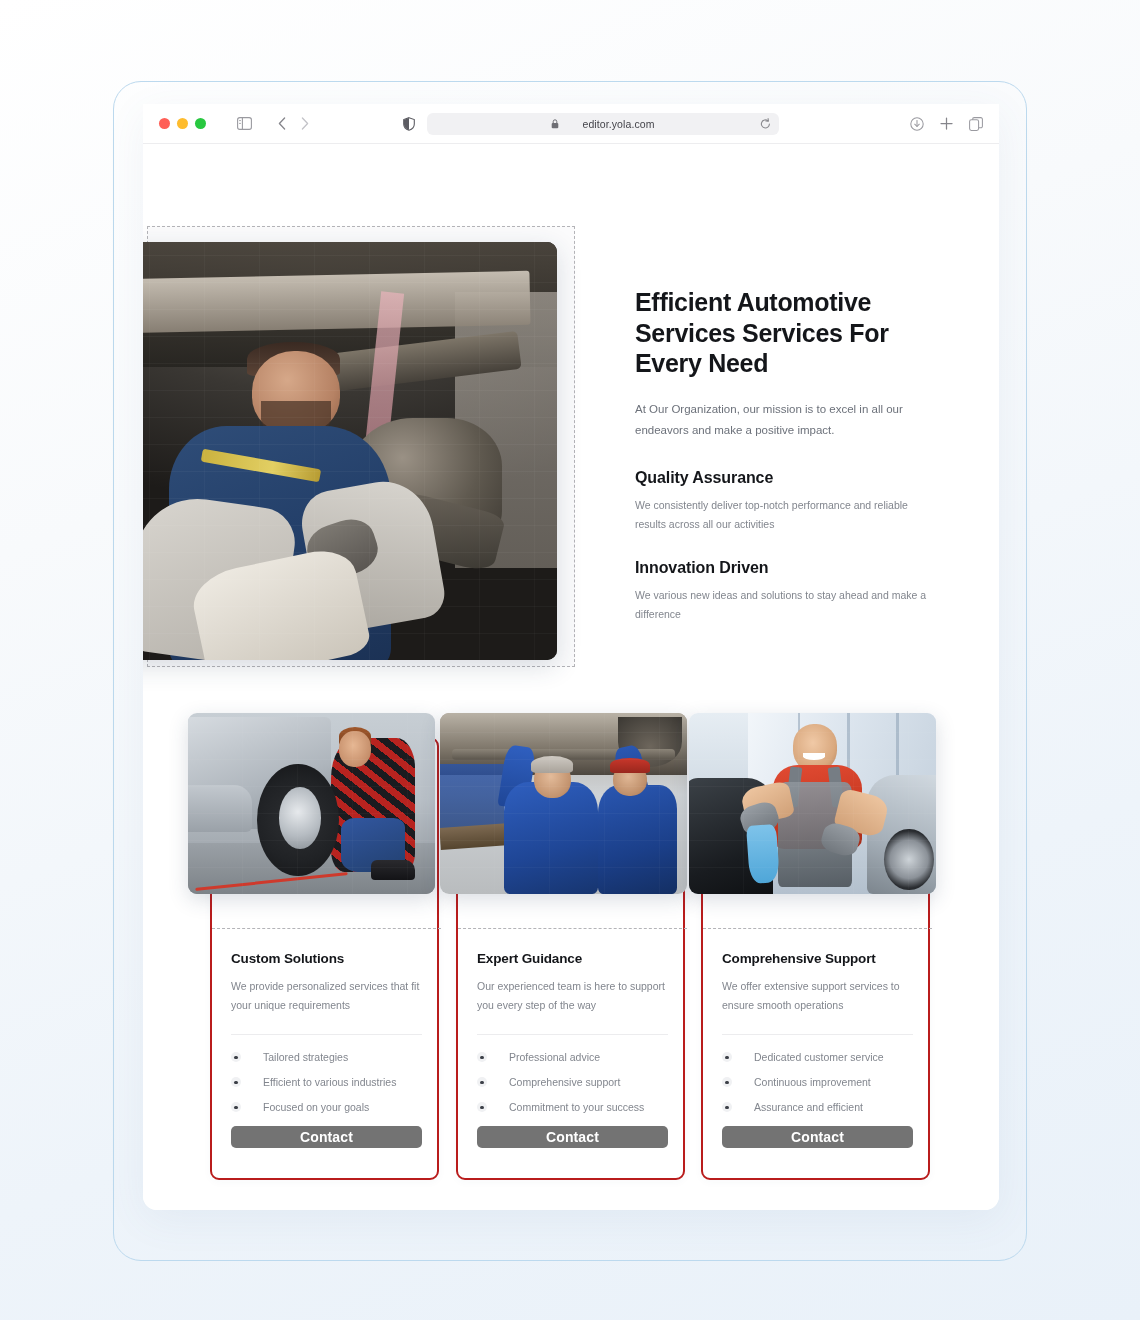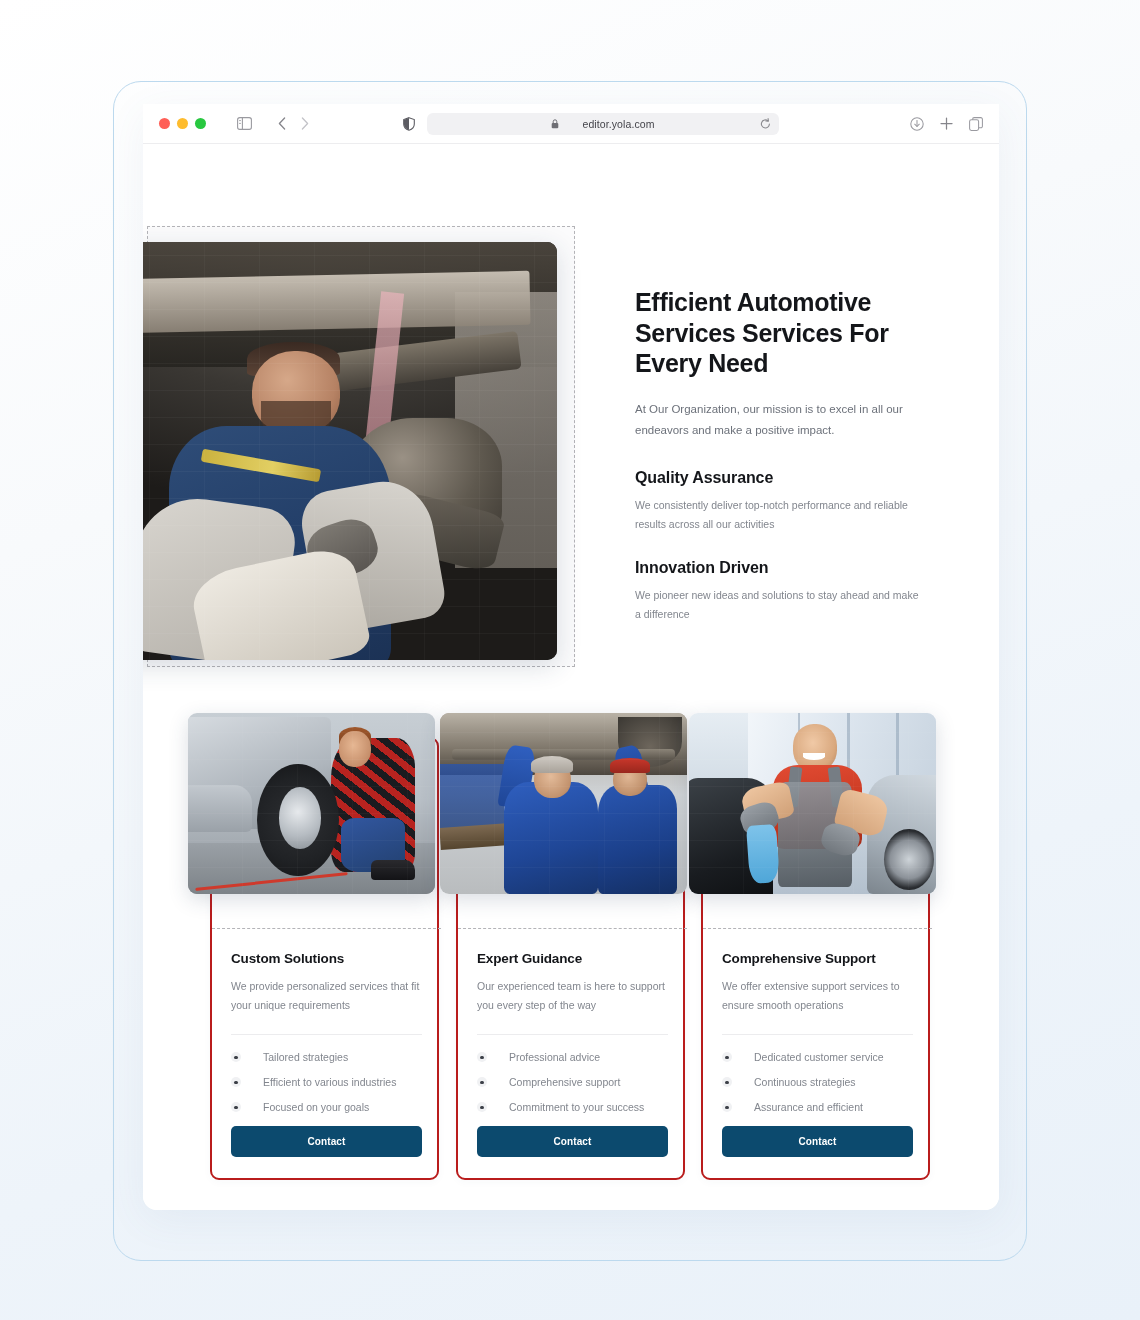--- a/index.html
+++ b/index.html
@@ -279,27 +279,27 @@
     height: 3.2px;
     border-radius: 50%;
     background: #3c4048;
     display: block;
   }
 
   .contact-btn {
     margin-top: 12px;
     display: block;
     width: 100%;
-    height: 31px;
-    background: #0c4a6e;
+    height: 22px;
+    background: #737373;
     color: #ffffff;
     border: none;
     border-radius: 5px;
     font-family: "Liberation Sans", sans-serif;
-    font-size: 10px;
+    font-size: 14px;
     font-weight: bold;
     letter-spacing: 0.1px;
     cursor: pointer;
   }
 
   
   .scene { position: absolute; inset: 0; }
 
   
   .hero-scene {
@@ -739,21 +739,21 @@
         <h1 class="hero-title">Efficient Automotive Services Services For Every Need</h1>
         <p class="hero-sub">At Our Organization, our mission is to excel in all our endeavors and make a positive impact.</p>
 
         <div class="feature">
           <h3 class="feature-title">Quality Assurance</h3>
           <p class="feature-body">We consistently deliver top-notch performance and reliable results across all our activities</p>
         </div>
 
         <div class="feature feature-2">
           <h3 class="feature-title">Innovation Driven</h3>
-          <p class="feature-body">We pioneer new ideas and solutions to stay ahead and make a difference</p>
+          <p class="feature-body">We various new ideas and solutions to stay ahead and make a difference</p>
         </div>
       </div>
     </section>
 
     <section class="cards-section">
 
       <article class="card card-1">
         <div class="card-img-slot"></div>
         <div class="card-img">
           <div class="scene c1-scene">
@@ -864,21 +864,21 @@
           <h3 class="card-title">Comprehensive Support</h3>
           <p class="card-desc">We offer extensive support services to ensure smooth operations</p>
           <div class="card-divider"></div>
           <ul class="card-list">
             <li>
               <span class="bullet-dot"></span>
               <span>Dedicated customer service</span>
             </li>
             <li>
               <span class="bullet-dot"></span>
-              <span>Continuous strategies</span>
+              <span>Continuous improvement</span>
             </li>
             <li>
               <span class="bullet-dot"></span>
               <span>Assurance and efficient</span>
             </li>
           </ul>
           <button class="contact-btn">Contact</button>
         </div>
       </article>
 

